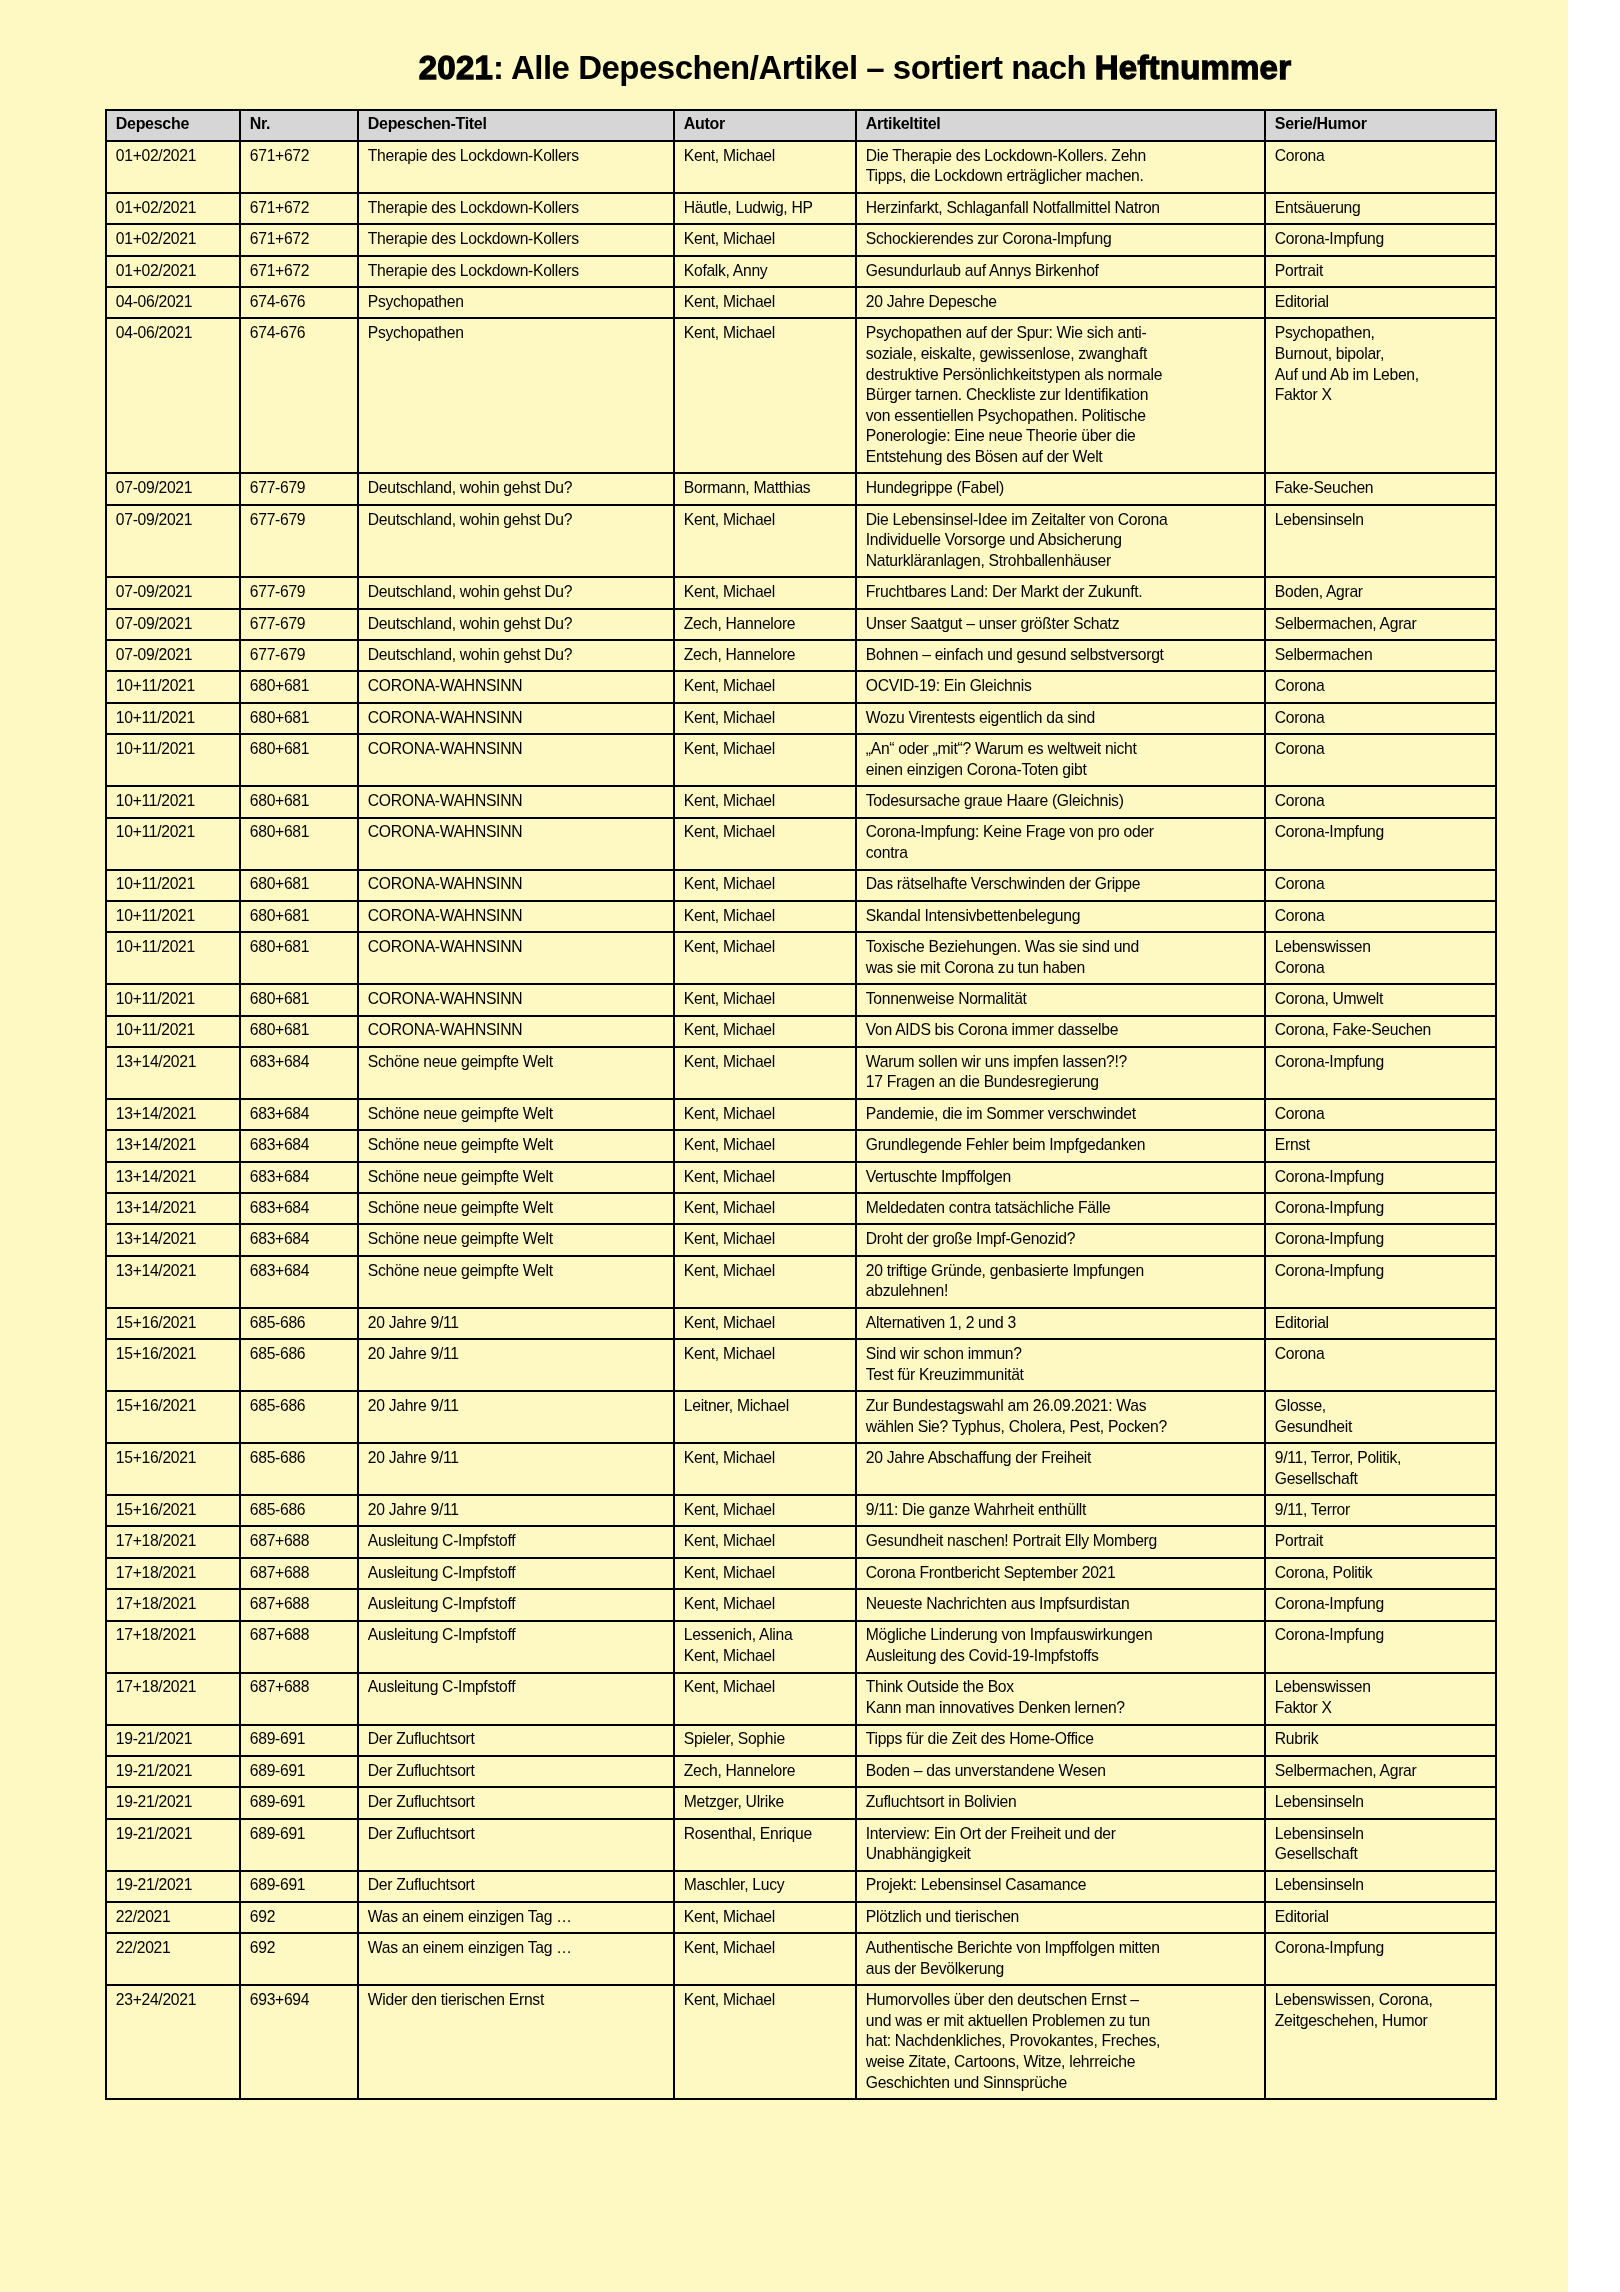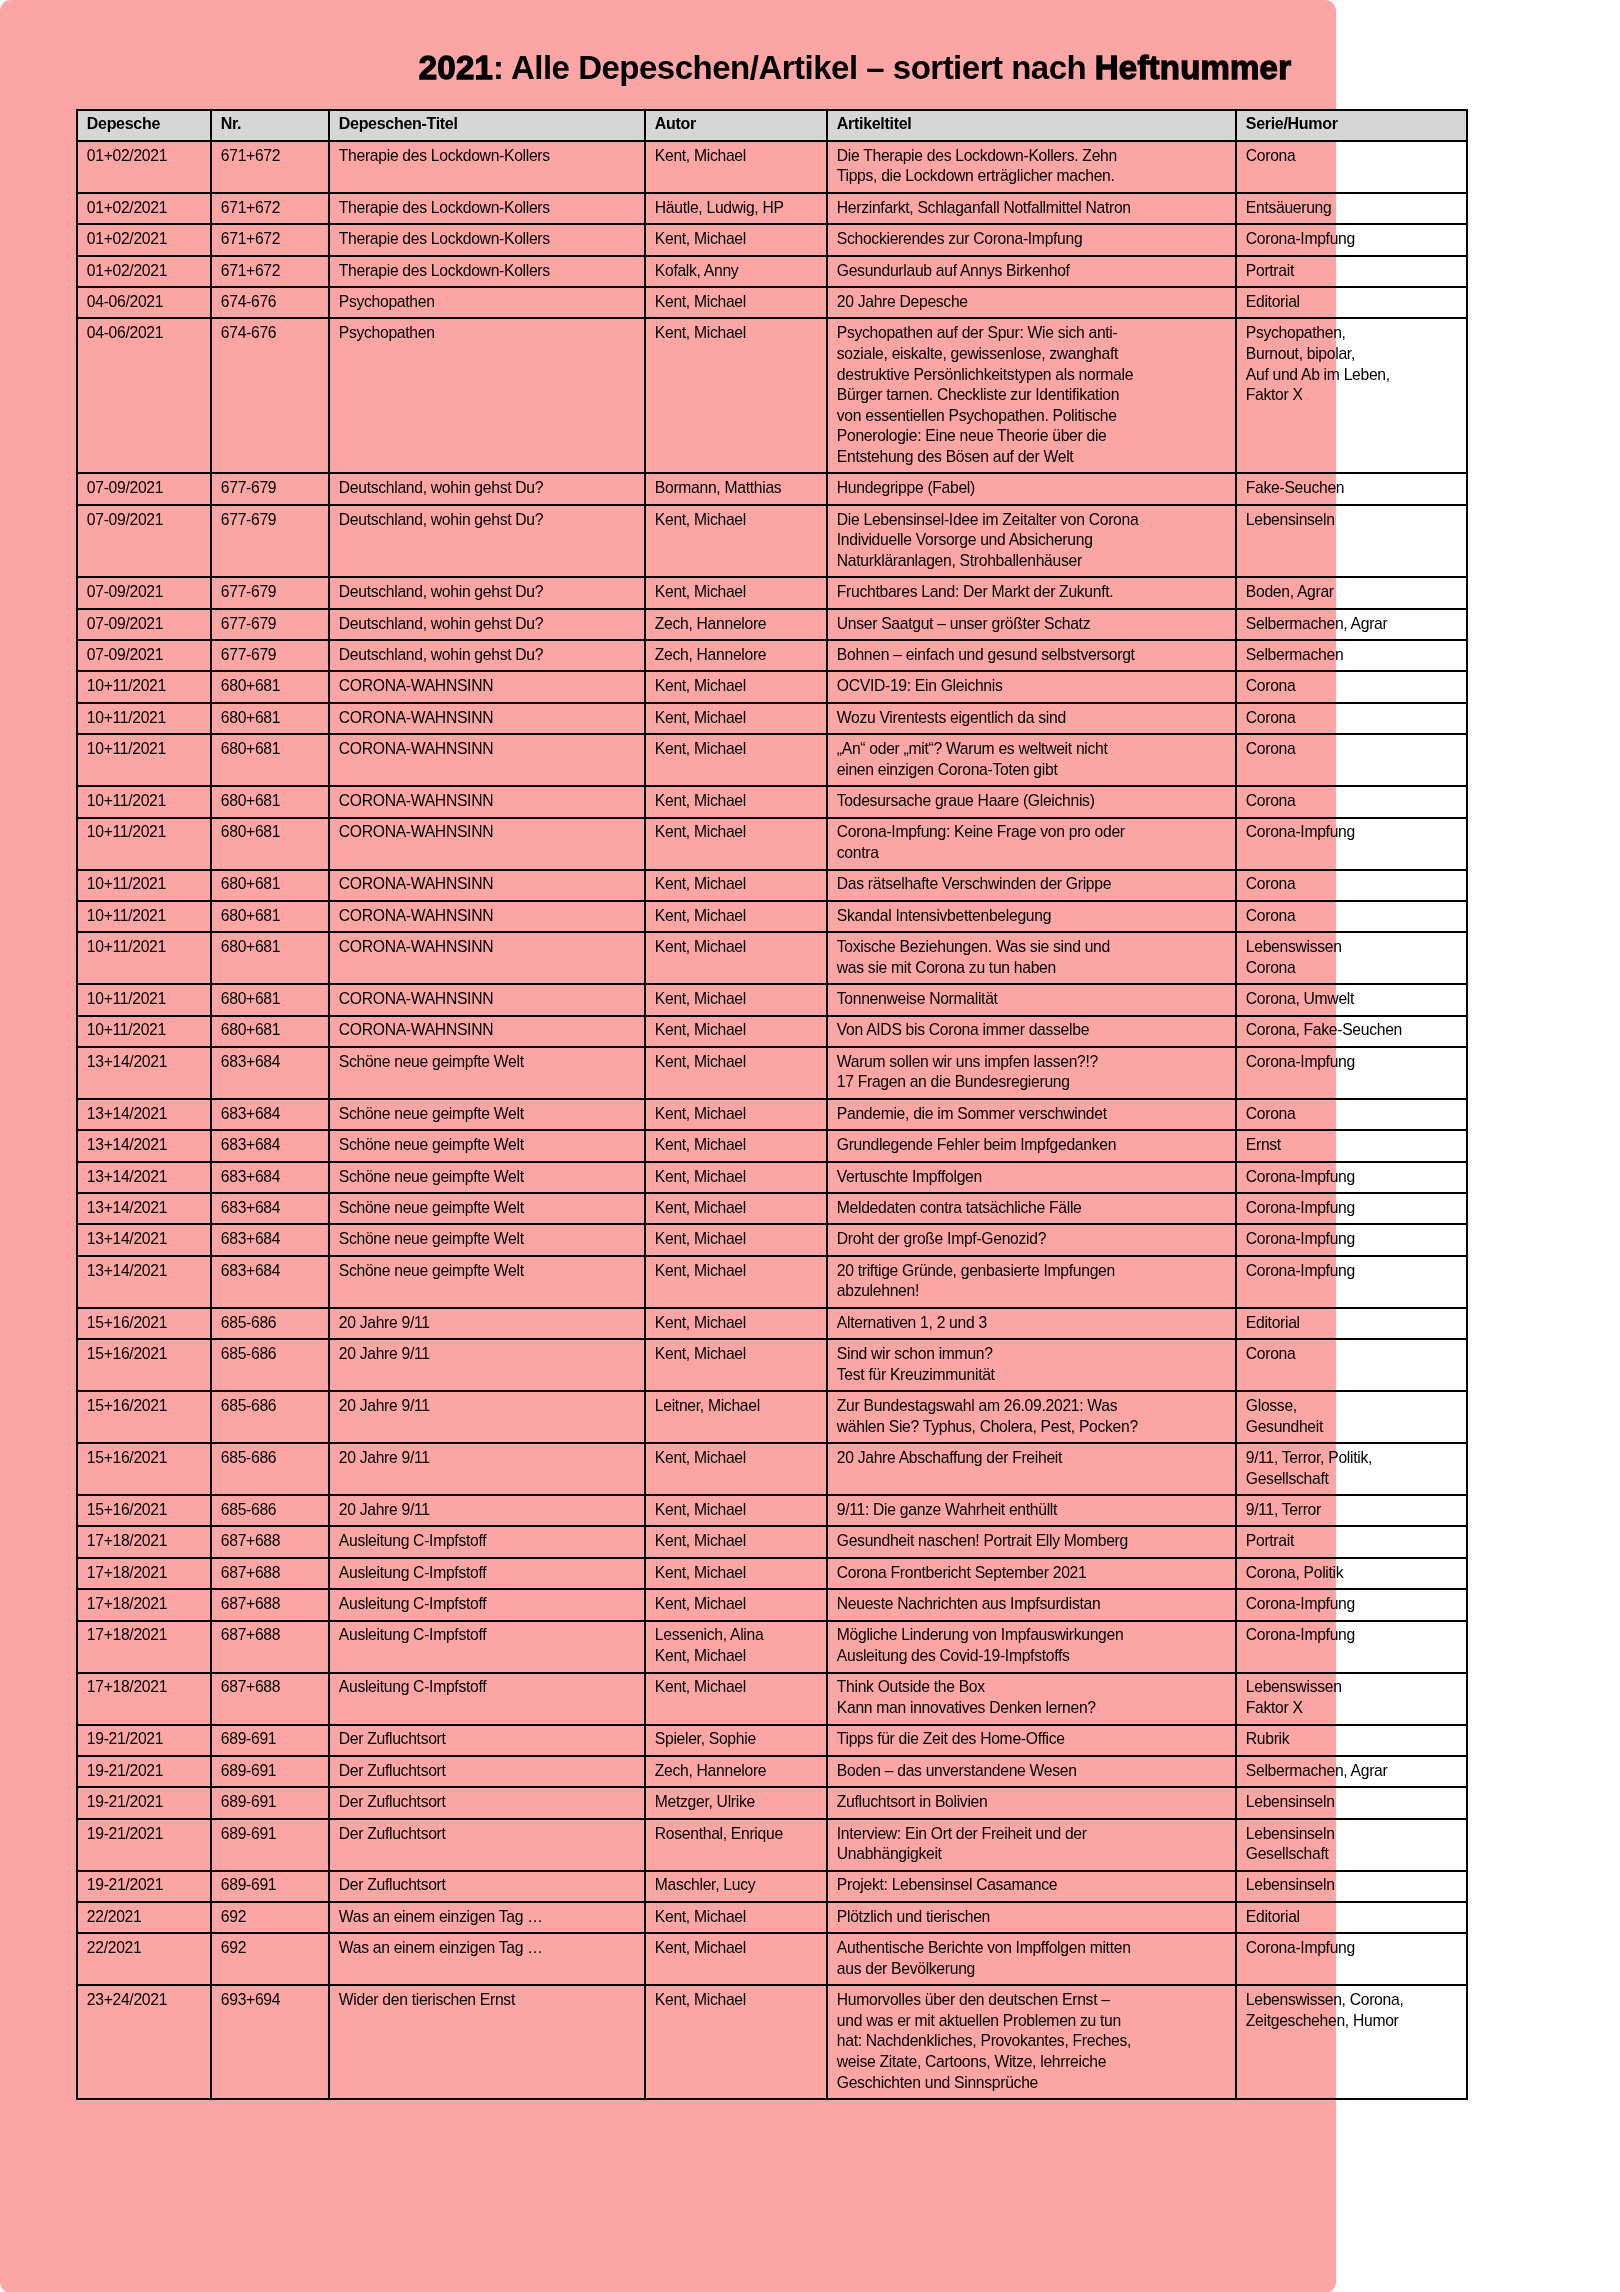--- a/index.html
+++ b/index.html
@@ -3,42 +3,41 @@
 <meta charset="utf-8">
 <style>
   html, body {
     margin: 0;
     padding: 0;
     background: #ffffff;
     color: #000000;
     font-family: "Liberation Sans", "DejaVu Sans", sans-serif;
   }
   .page {
-    width: 1336px;
+    width: 1568px;
     min-height: 2293px;
     box-sizing: border-box;
     padding-top: 49px;
-    background: #fca5a5;
-    border-radius: 11px;
+    background: #fef9c3;
   }
   .title {
     width: 1390px;
     margin: 0 0 21.6px 160px;
     text-align: center;
     font-size: 33px;
     font-weight: bold;
     letter-spacing: -0.5px;
     white-space: nowrap;
   }
   .title .black {
     -webkit-text-stroke: 1.3px #000;
     letter-spacing: 0.2px;
   }
   table.index {
-    margin-left: 76px;
+    margin-left: 105px;
     width: 1390px;
     border-collapse: collapse;
     table-layout: fixed;
     border: 2.9px solid #000;
     padding-left: 8px;
   }
   col.c-depesche { width: 134px; }
   col.c-nr       { width: 118px; }
   col.c-titel    { width: 316px; }
   col.c-autor    { width: 182px; }

